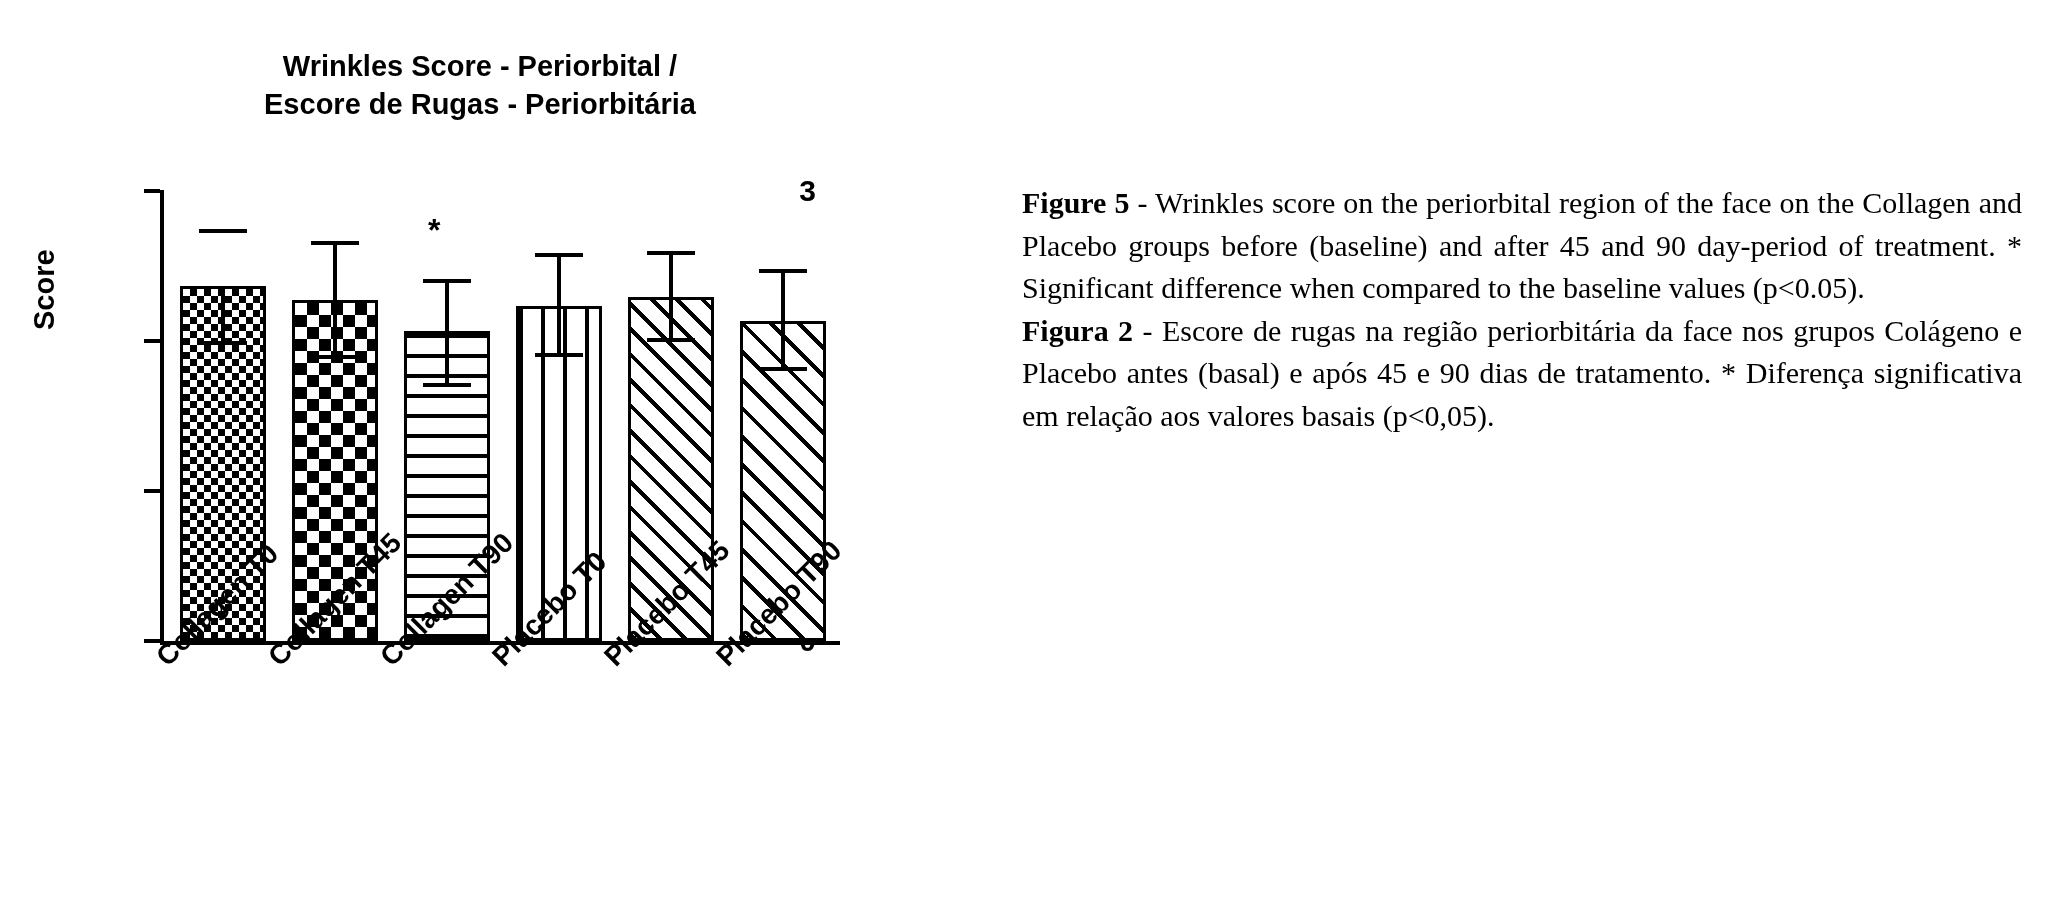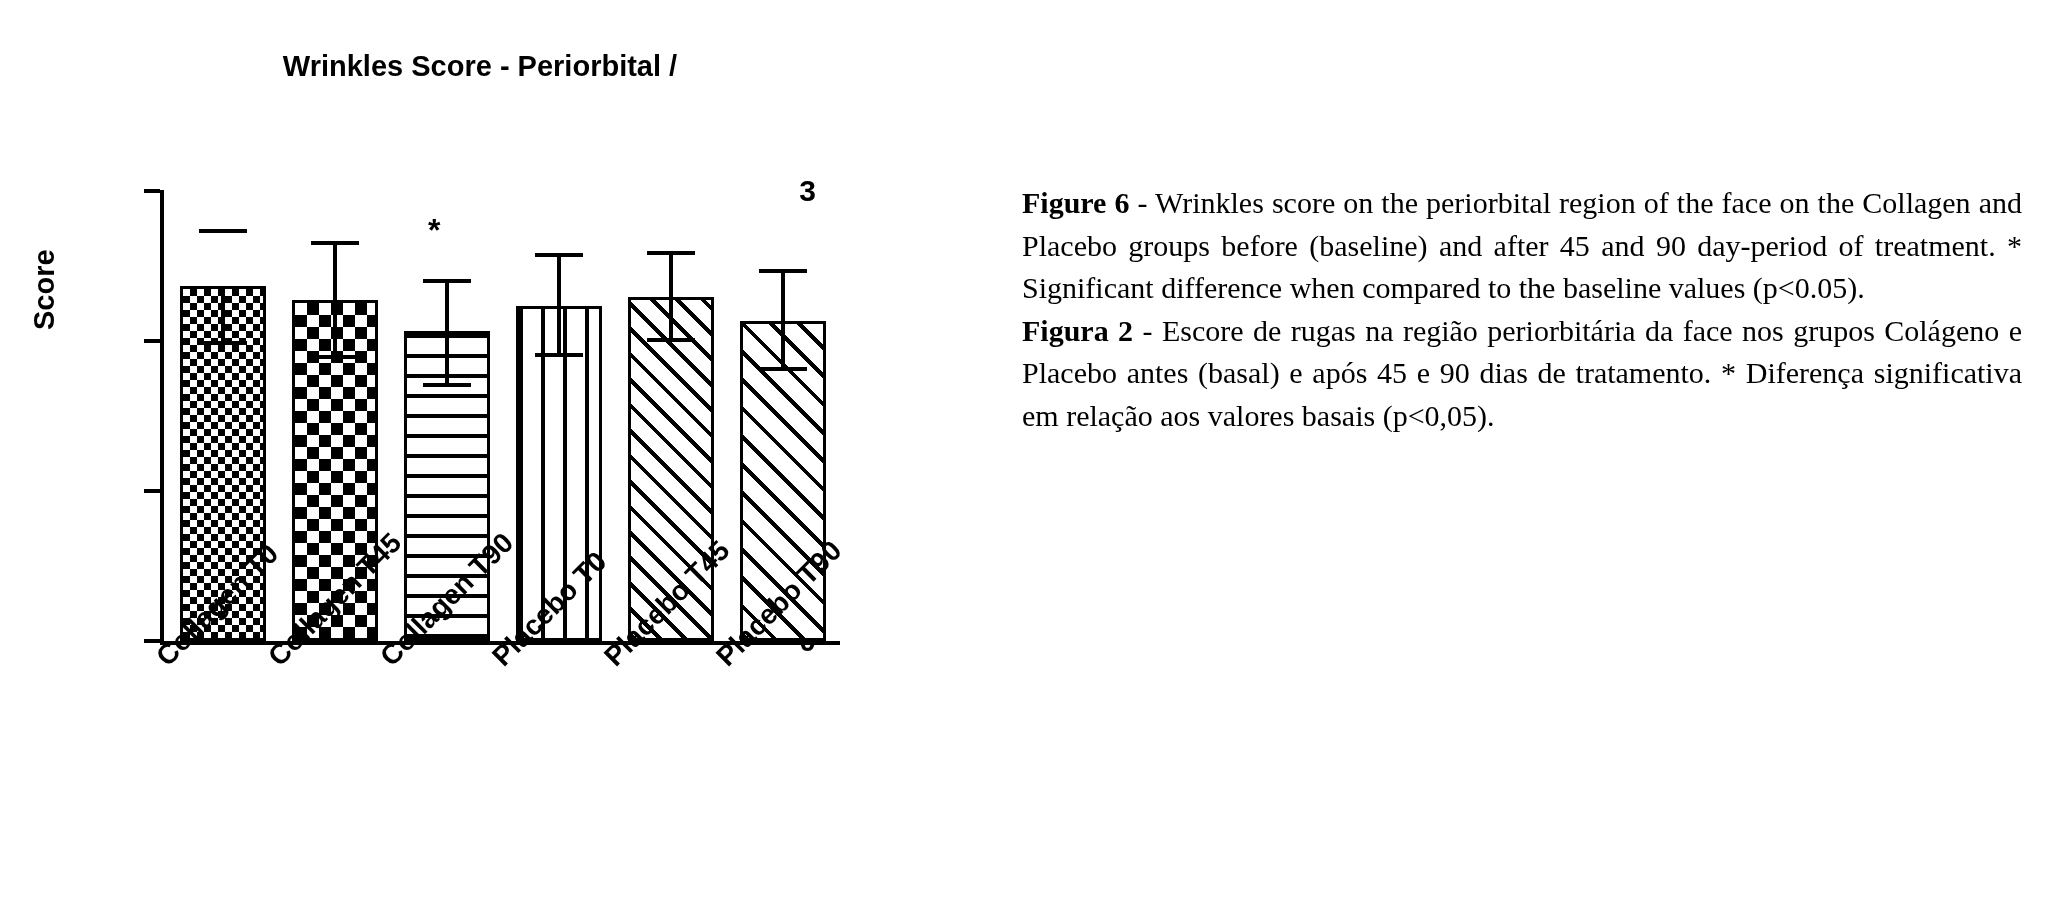--- a/index.html
+++ b/index.html
@@ -225,20 +225,21 @@
 </style>
 </head>
 <body>
 
 <div class="page">
 
   <div class="figure-panel">
 
     <div class="chart-title">
       <div>Wrinkles Score - Periorbital /</div>
+      <div>Escore de Rugas - Periorbitária</div>
     </div>
 
     <div class="y-axis-title">Score</div>
 
     <div class="plot-area">
       <div class="y-axis"></div>
       <div class="x-axis"></div>
 
       <div class="tick" style="top:449px;"></div>
       <div class="tick-label" style="top:451px;">0</div>
@@ -311,17 +312,17 @@
       <div class="cat-label" style="left:102px;">Collagen T45</div>
       <div class="cat-label" style="left:214px;">Collagen T90</div>
       <div class="cat-label" style="left:326px;">Placebo T0</div>
       <div class="cat-label" style="left:438px;">Placebo T45</div>
       <div class="cat-label" style="left:550px;">Placebo T90</div>
     </div>
 
   </div>
 
   <div class="caption-panel">
-    <p class="caption-para"><span class="cap-lead">Figure 6</span><span> - Wrinkles score on the periorbital region of the face on the Collagen and Placebo groups before (baseline) and after 45 and 90 day-period of treatment. * Significant difference when compared to the baseline values (p&lt;0.05).</span></p>
+    <p class="caption-para"><span class="cap-lead">Figure 5</span><span> - Wrinkles score on the periorbital region of the face on the Collagen and Placebo groups before (baseline) and after 45 and 90 day-period of treatment. * Significant difference when compared to the baseline values (p&lt;0.05).</span></p>
     <p class="caption-para"><span class="cap-lead">Figura 2</span><span> - Escore de rugas na região periorbitária da face nos grupos Colágeno e Placebo antes (basal) e após 45 e 90 dias de tratamento. * Diferença significativa em relação aos valores basais (p&lt;0,05).</span></p>
   </div>
 
 </div>
 
 </body></html>

